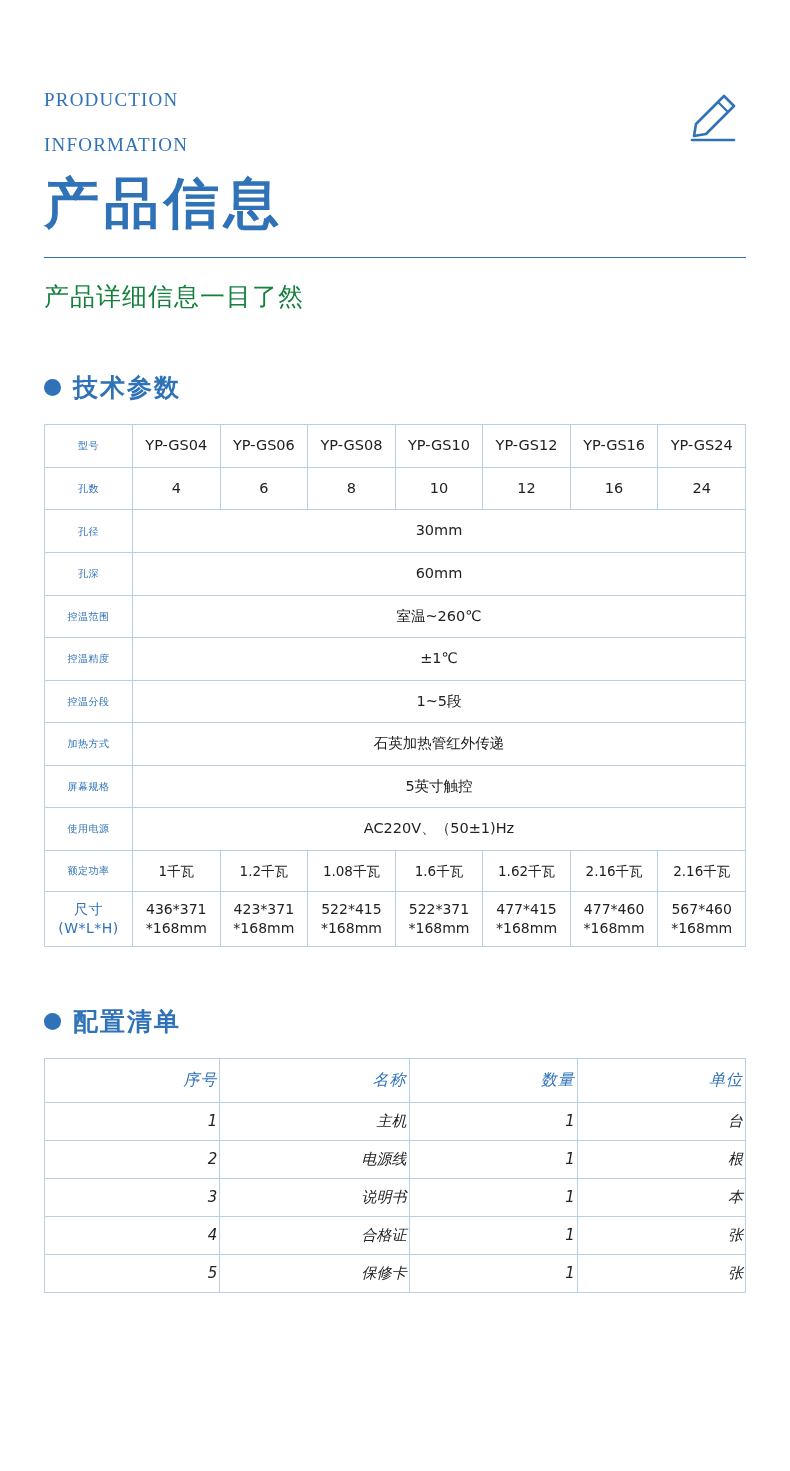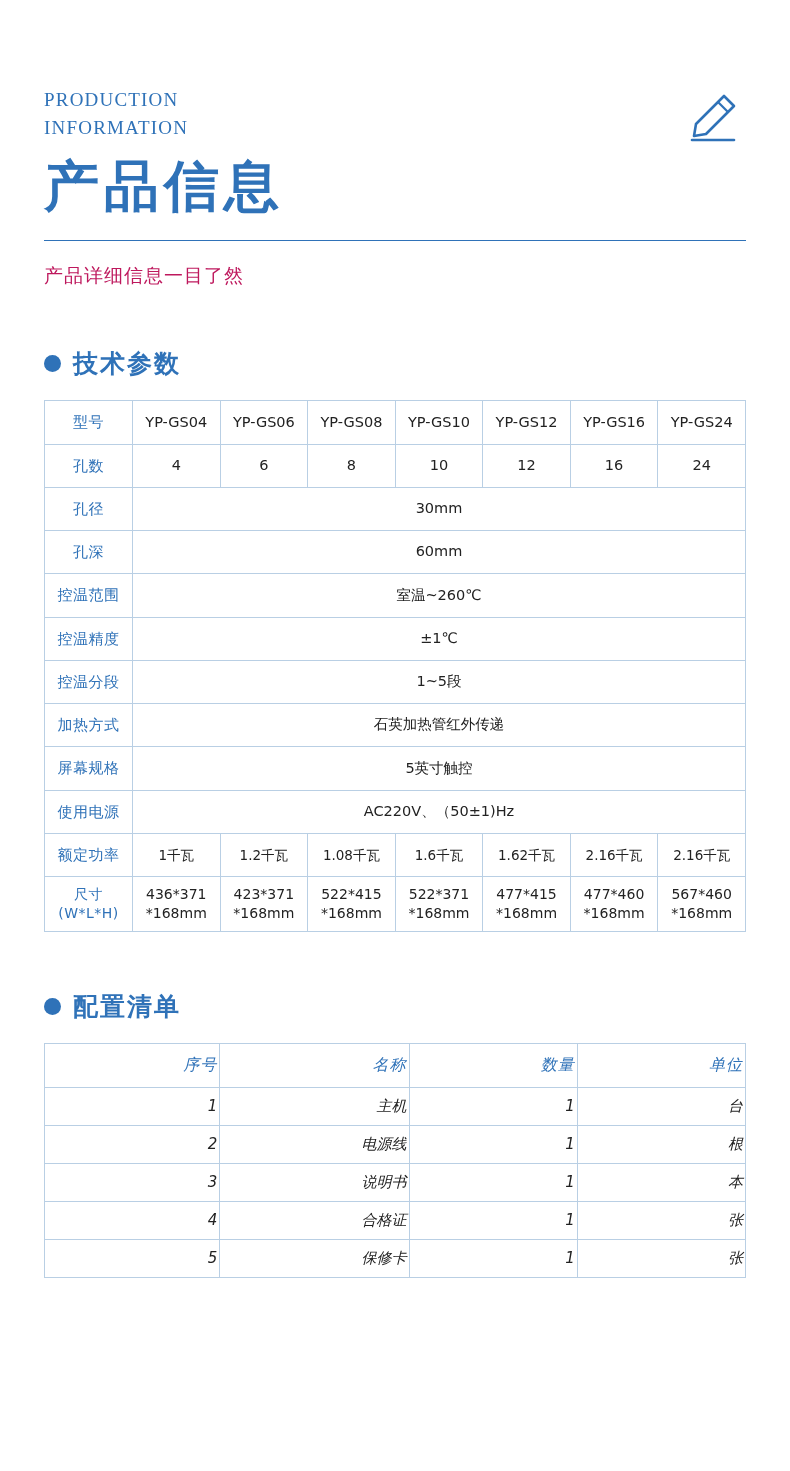--- a/index.html
+++ b/index.html
@@ -29,21 +29,21 @@
     padding-top: 86px;
   }
   .eyebrow {
     font-family: "Liberation Serif", serif;
     color: #2f72b8;
     font-size: 19px;
     letter-spacing: 1.2px;
     line-height: 1.45;
     font-weight: 400;
   }
-  .eyebrow .l2 { display: block; }
+  .eyebrow .l2 { display: block; margin-top: 17px; }
   .title-cn {
     margin-top: 14px;
     font-family: "DejaVu Sans", sans-serif;
     font-size: 55px;
     font-weight: bold;
     color: #2f72b8;
     letter-spacing: 5px;
     line-height: 1.15;
   }
   .pen-icon {
@@ -54,22 +54,22 @@
     height: 52px;
   }
   .rule {
     margin-top: 22px;
     border-bottom: 1.5px solid #2f72b8;
     width: 100%;
   }
   .subtitle {
     margin-top: 22px;
     font-family: "Liberation Serif", serif;
-    font-size: 19px;
-    color: #be185d;
+    font-size: 25px;
+    color: #15803d;
     letter-spacing: 1px;
   }
 
   
   .section-head {
     display: flex;
     align-items: center;
     margin-top: 58px;
     margin-bottom: 20px;
   }
@@ -102,21 +102,21 @@
     vertical-align: middle;
     font-size: 14.5px;
     color: #222;
     padding: 11px 2px;
     line-height: 1.35;
     font-family: "DejaVu Sans", sans-serif;
   }
   .spec-table td.label {
     color: #2f72b8;
     width: 88px;
-    font-size: 15px;
+    font-size: 10px;
     letter-spacing: 0.5px;
   }
   .spec-table td.model {
     font-size: 14.5px;
   }
   .spec-table td.small {
     font-size: 13.5px;
   }
   .spec-table tr.dim td {
     font-size: 14px;

